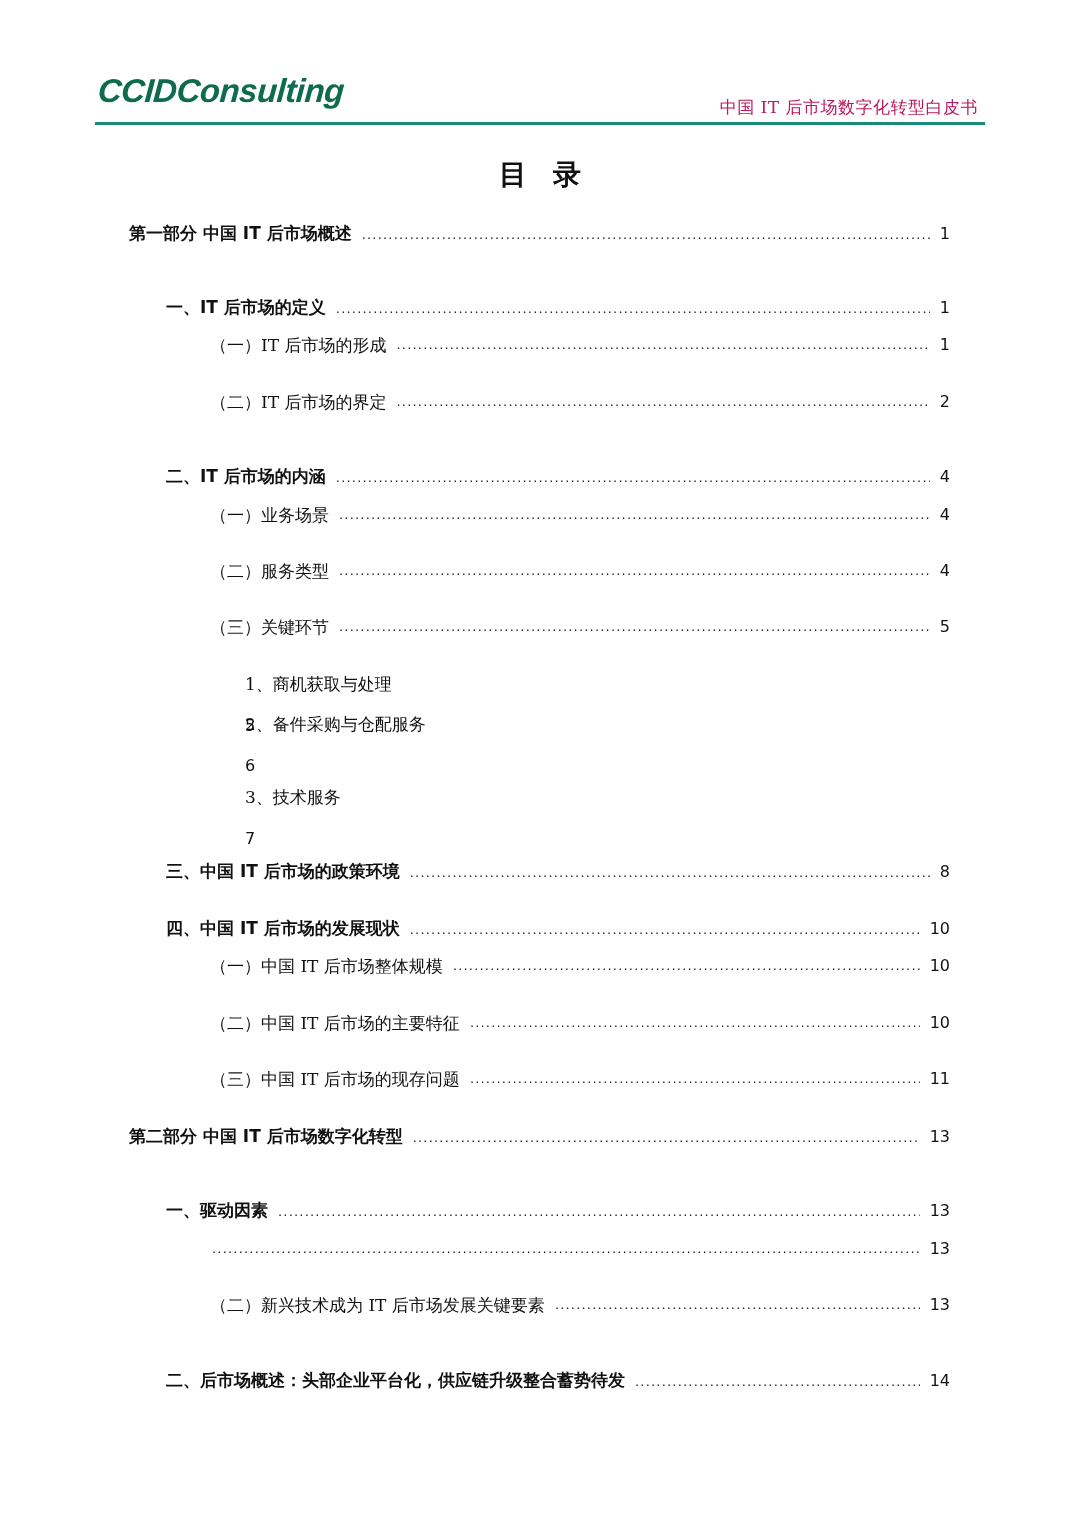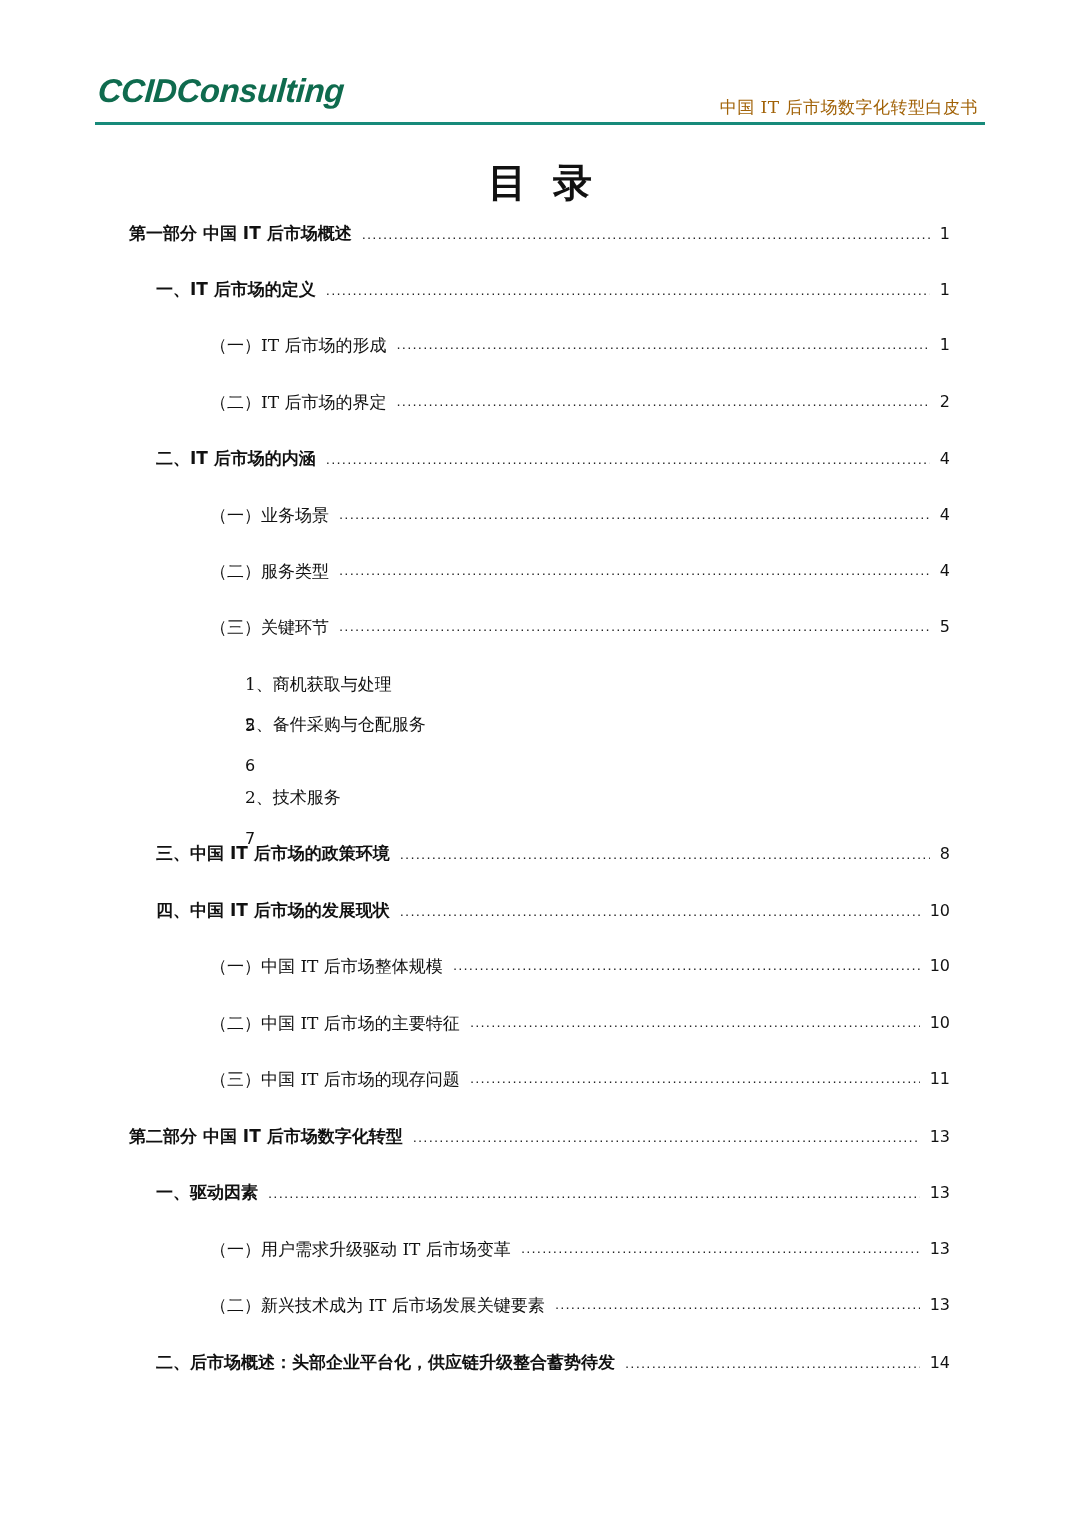--- a/index.html
+++ b/index.html
@@ -26,40 +26,40 @@
     letter-spacing: -0.5px;
     color: #0f6b4e;
     transform: skewX(-4deg);
   }
   .header-title {
     position: absolute;
     right: 102px;
     top: 96px;
     font-family: "DejaVu Serif", "Liberation Serif", serif;
     font-size: 17px;
-    color: #a16207;
+    color: #be185d;
     letter-spacing: 0.5px;
   }
   .header-rule {
     position: absolute;
     left: 95px;
     top: 122px;
     width: 890px;
     height: 3px;
     background: #178a7a;
   }
   .toc-title {
     position: absolute;
     left: 0;
     width: 1080px;
     top: 156px;
     text-align: center;
     font-family: "DejaVu Sans", "Liberation Sans", sans-serif;
     font-weight: bold;
-    font-size: 39px;
+    font-size: 28px;
     letter-spacing: 26px;
     text-indent: 26px;
     color: #111;
   }
   .toc {
     position: absolute;
     left: 0;
     top: 0;
     width: 1080px;
   }
@@ -68,21 +68,21 @@
     right: 130px;
     display: flex;
     align-items: baseline;
     height: 26px;
     font-size: 17px;
     line-height: 26px;
     white-space: nowrap;
     gap: 8px;
   }
   .toc-entry.l0 { left: 129px; font-family: "DejaVu Sans", "Liberation Sans", sans-serif; font-weight: bold; }
-  .toc-entry.l1 { left: 156px; font-family: "DejaVu Sans", "Liberation Sans", sans-serif; font-weight: bold; }
+  .toc-entry.l1 { left: 166px; font-family: "DejaVu Sans", "Liberation Sans", sans-serif; font-weight: bold; margin-top: 18px; }
   .toc-entry.l2 { left: 210px; font-family: "DejaVu Serif", "Liberation Serif", serif; align-items: center; }
   .toc-entry.l3 { left: 243px; font-family: "DejaVu Serif", "Liberation Serif", serif; flex-direction: column; }
   .toc-text { flex: 0 0 auto; }
   .toc-leader {
     flex: 1 1 auto;
     overflow: hidden;
     margin: 0 2px;
     font-family: "DejaVu Sans", sans-serif;
     font-weight: normal;
     font-size: 13px;
@@ -154,21 +154,21 @@
     <span class="toc-text">1、商机获取与处理</span>
     <span class="toc-leader"></span>
     <span class="toc-page">5</span>
   </div>
   <div class="toc-entry l3" style="top:711px">
     <span class="toc-text">2、备件采购与仓配服务</span>
     <span class="toc-leader"></span>
     <span class="toc-page">6</span>
   </div>
   <div class="toc-entry l3" style="top:784px">
-    <span class="toc-text">2、技术服务</span>
+    <span class="toc-text">3、技术服务</span>
     <span class="toc-leader"></span>
     <span class="toc-page">7</span>
   </div>
   <div class="toc-entry l1" style="top:840px">
     <span class="toc-text">三、中国 IT 后市场的政策环境</span>
     <span class="toc-leader"></span>
     <span class="toc-page">8</span>
   </div>
   <div class="toc-entry l1" style="top:897px">
     <span class="toc-text">四、中国 IT 后市场的发展现状</span>
@@ -194,21 +194,20 @@
     <span class="toc-text">第二部分  中国 IT 后市场数字化转型</span>
     <span class="toc-leader"></span>
     <span class="toc-page">13</span>
   </div>
   <div class="toc-entry l1" style="top:1179px">
     <span class="toc-text">一、驱动因素</span>
     <span class="toc-leader"></span>
     <span class="toc-page">13</span>
   </div>
   <div class="toc-entry l2" style="top:1236px">
-    <span class="toc-text">（一）用户需求升级驱动 IT 后市场变革</span>
     <span class="toc-leader"></span>
     <span class="toc-page">13</span>
   </div>
   <div class="toc-entry l2" style="top:1292px">
     <span class="toc-text">（二）新兴技术成为 IT 后市场发展关键要素</span>
     <span class="toc-leader"></span>
     <span class="toc-page">13</span>
   </div>
   <div class="toc-entry l1" style="top:1349px">
     <span class="toc-text">二、后市场概述：头部企业平台化，供应链升级整合蓄势待发</span>

